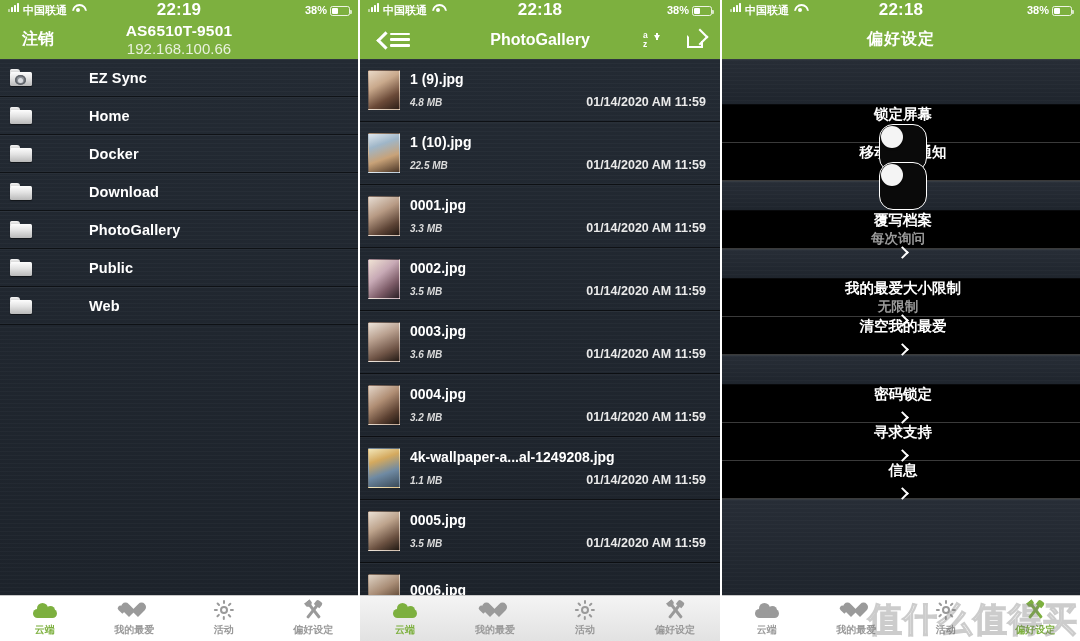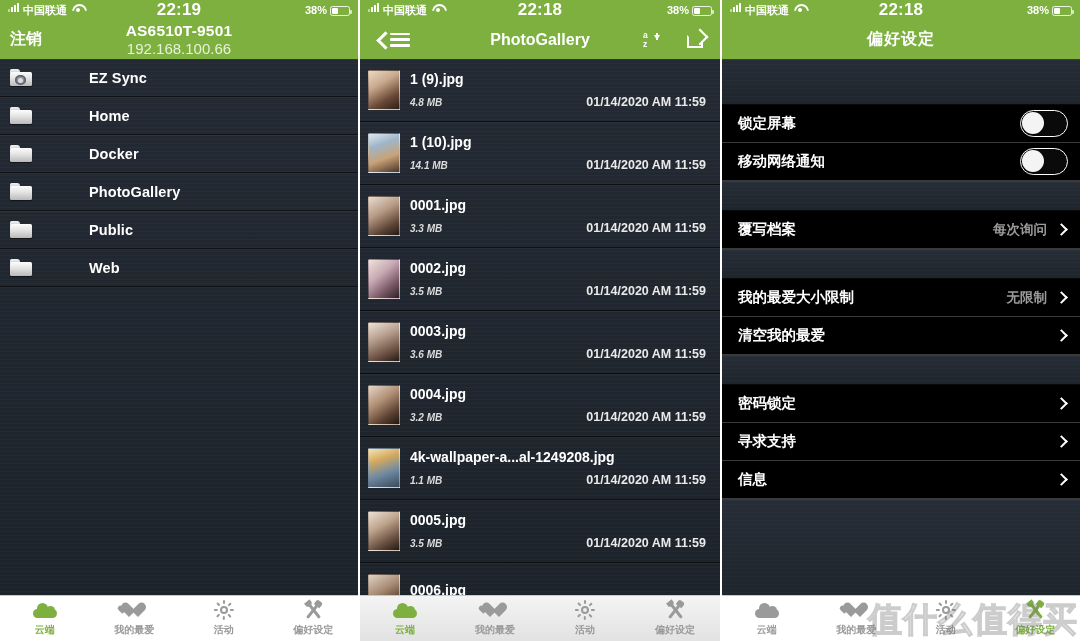--- a/index.html
+++ b/index.html
@@ -55,21 +55,21 @@
           border-radius:2.5px; position:relative; padding:1px; }
   .batt::after{ content:""; position:absolute; right:-3px; top:3px; width:1.6px;
           height:4px; background:rgba(255,255,255,.7); border-radius:0 1px 1px 0;}
   .batt span{ display:block; height:100%; background:#fff; border-radius:1px; }
 
   
   .navbar {
     background:#7db03f; color:#fff; flex:0 0 auto;
     display:flex; align-items:center; position:relative;
   }
-  .nav1 { height:39px; padding:0 10px; }
+  .nav1 { height:39px; padding:0 22px; }
   .nav-logout { font-size:16px; font-weight:bold; color:#fff; }
   .nav1-title {
     position:absolute; left:0; right:0; text-align:center;
     display:flex; flex-direction:column; align-items:center; line-height:1.1;
   }
   .nav1-title .t { font-size:15.5px; font-weight:bold; letter-spacing:.2px;}
   .nav1-title .ip { font-size:15px; color:rgba(255,255,255,.82); margin-top:2px;}
 
   .nav2 { height:39px; padding:0 14px; justify-content:space-between; }
   .nav2 .title {
@@ -184,21 +184,21 @@
         rgba(255,255,255,.02) 0px, rgba(255,255,255,.02) 1px,
         rgba(0,0,0,0) 1px, rgba(0,0,0,0) 4px),
       linear-gradient(180deg,#272d36 0%, #1f252d 100%);
     border-top:1px solid rgba(255,255,255,.10);
     border-bottom:1px solid rgba(0,0,0,.8);
   }
   .sec-gap.tall { height:46px; }
   .sec-gap.fill { flex:1 1 auto; height:auto; border-bottom:none; }
   .srow {
     height:38px; background:#000; display:flex; align-items:center;
-    padding:0 12px 0 16px; border-bottom:1px solid #3a3a3a; cursor:pointer;
+    padding:0 12px 0 16px; border-bottom:1px solid #3a3a3a; cursor:pointer;flex-direction:column;
   }
   .srow .slabel { color:#fff; font-size:14.5px; font-weight:bold; flex:1 1 auto;}
   .srow .sval { color:#9b9b9b; font-size:13.5px; font-weight:bold;
                 margin-right:10px; }
   .chev { width:9px; height:9px; border-right:2.6px solid #ffffff;
           border-top:2.6px solid #ffffff; transform:rotate(45deg);
           flex:0 0 9px; margin-right:2px; }
   .toggle {
     width:48px; height:27px; border-radius:14px; background:#0a0a0a;
     border:1.6px solid #ffffff; position:relative; flex:0 0 48px; cursor:pointer;
@@ -330,20 +330,27 @@
             <span class="tab"></span>
             <span class="bd"></span>
           </span>
           <span class="label">Docker</span>
         </div>
         <div class="frow">
           <span class="folder">
             <span class="tab"></span>
             <span class="bd"></span>
           </span>
+          <span class="label">Download</span>
+        </div>
+        <div class="frow">
+          <span class="folder">
+            <span class="tab"></span>
+            <span class="bd"></span>
+          </span>
           <span class="label">PhotoGallery</span>
         </div>
         <div class="frow">
           <span class="folder">
             <span class="tab"></span>
             <span class="bd"></span>
           </span>
           <span class="label">Public</span>
         </div>
         <div class="frow">
@@ -461,21 +468,21 @@
               <span class="fsize">4.8 MB</span>
               <span class="fdate">01/14/2020 AM 11:59</span>
             </span>
           </span>
         </div>
         <div class="filerow">
           <span class="thumb" style="background-image:linear-gradient(160deg,#dfe7ee 0%,#9fb6c8 30%,#c8a278 62%,#4a3526 100%)"></span>
           <span class="fmeta">
             <span class="fname">1 (10).jpg</span>
             <span class="frow2">
-              <span class="fsize">14.1 MB</span>
+              <span class="fsize">22.5 MB</span>
               <span class="fdate">01/14/2020 AM 11:59</span>
             </span>
           </span>
         </div>
         <div class="filerow">
           <span class="thumb" style="background-image:linear-gradient(150deg,#e6dcd2 0%,#b79a84 40%,#5d4436 75%,#241a14 100%)"></span>
           <span class="fmeta">
             <span class="fname">0001.jpg</span>
             <span class="frow2">
               <span class="fsize">3.3 MB</span>

